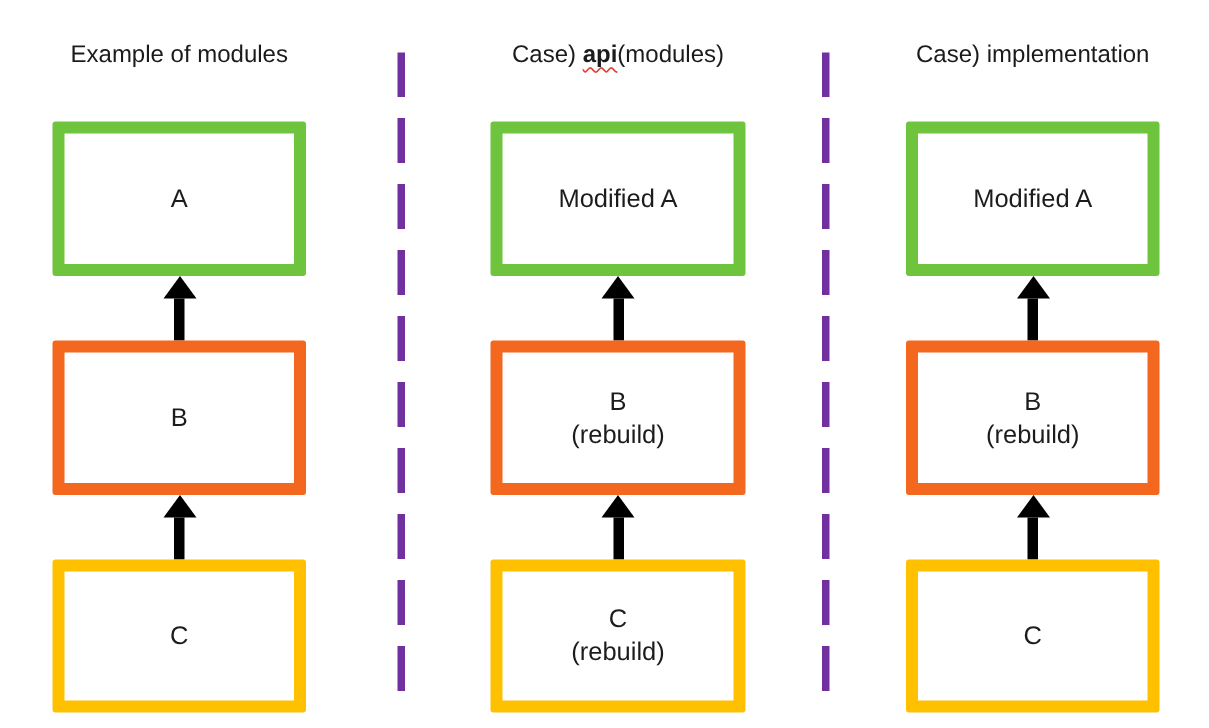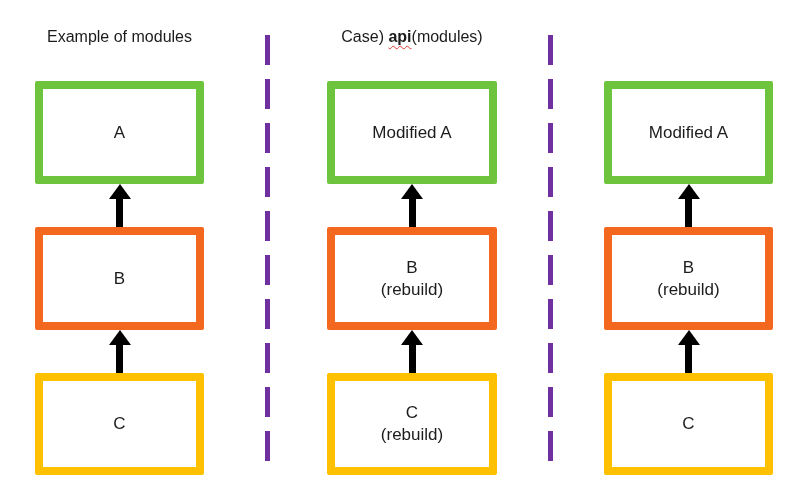--- a/index.html
+++ b/index.html
@@ -134,20 +134,21 @@
 
     <div class="box c row-c">
       <div class="box-label">C</div>
       <div class="box-sublabel">(rebuild)</div>
     </div>
   </div>
 
   <div class="separator sep-2"></div>
 
   <div class="column col-3">
+    <div class="col-title">Case) implementation</div>
 
     <div class="box a row-a">
       <div class="box-label">Modified A</div>
 
     </div>
 
     <div class="arrow gap-ab">
       <div class="arrow-head"></div>
       <div class="arrow-stem"></div>
     </div>

